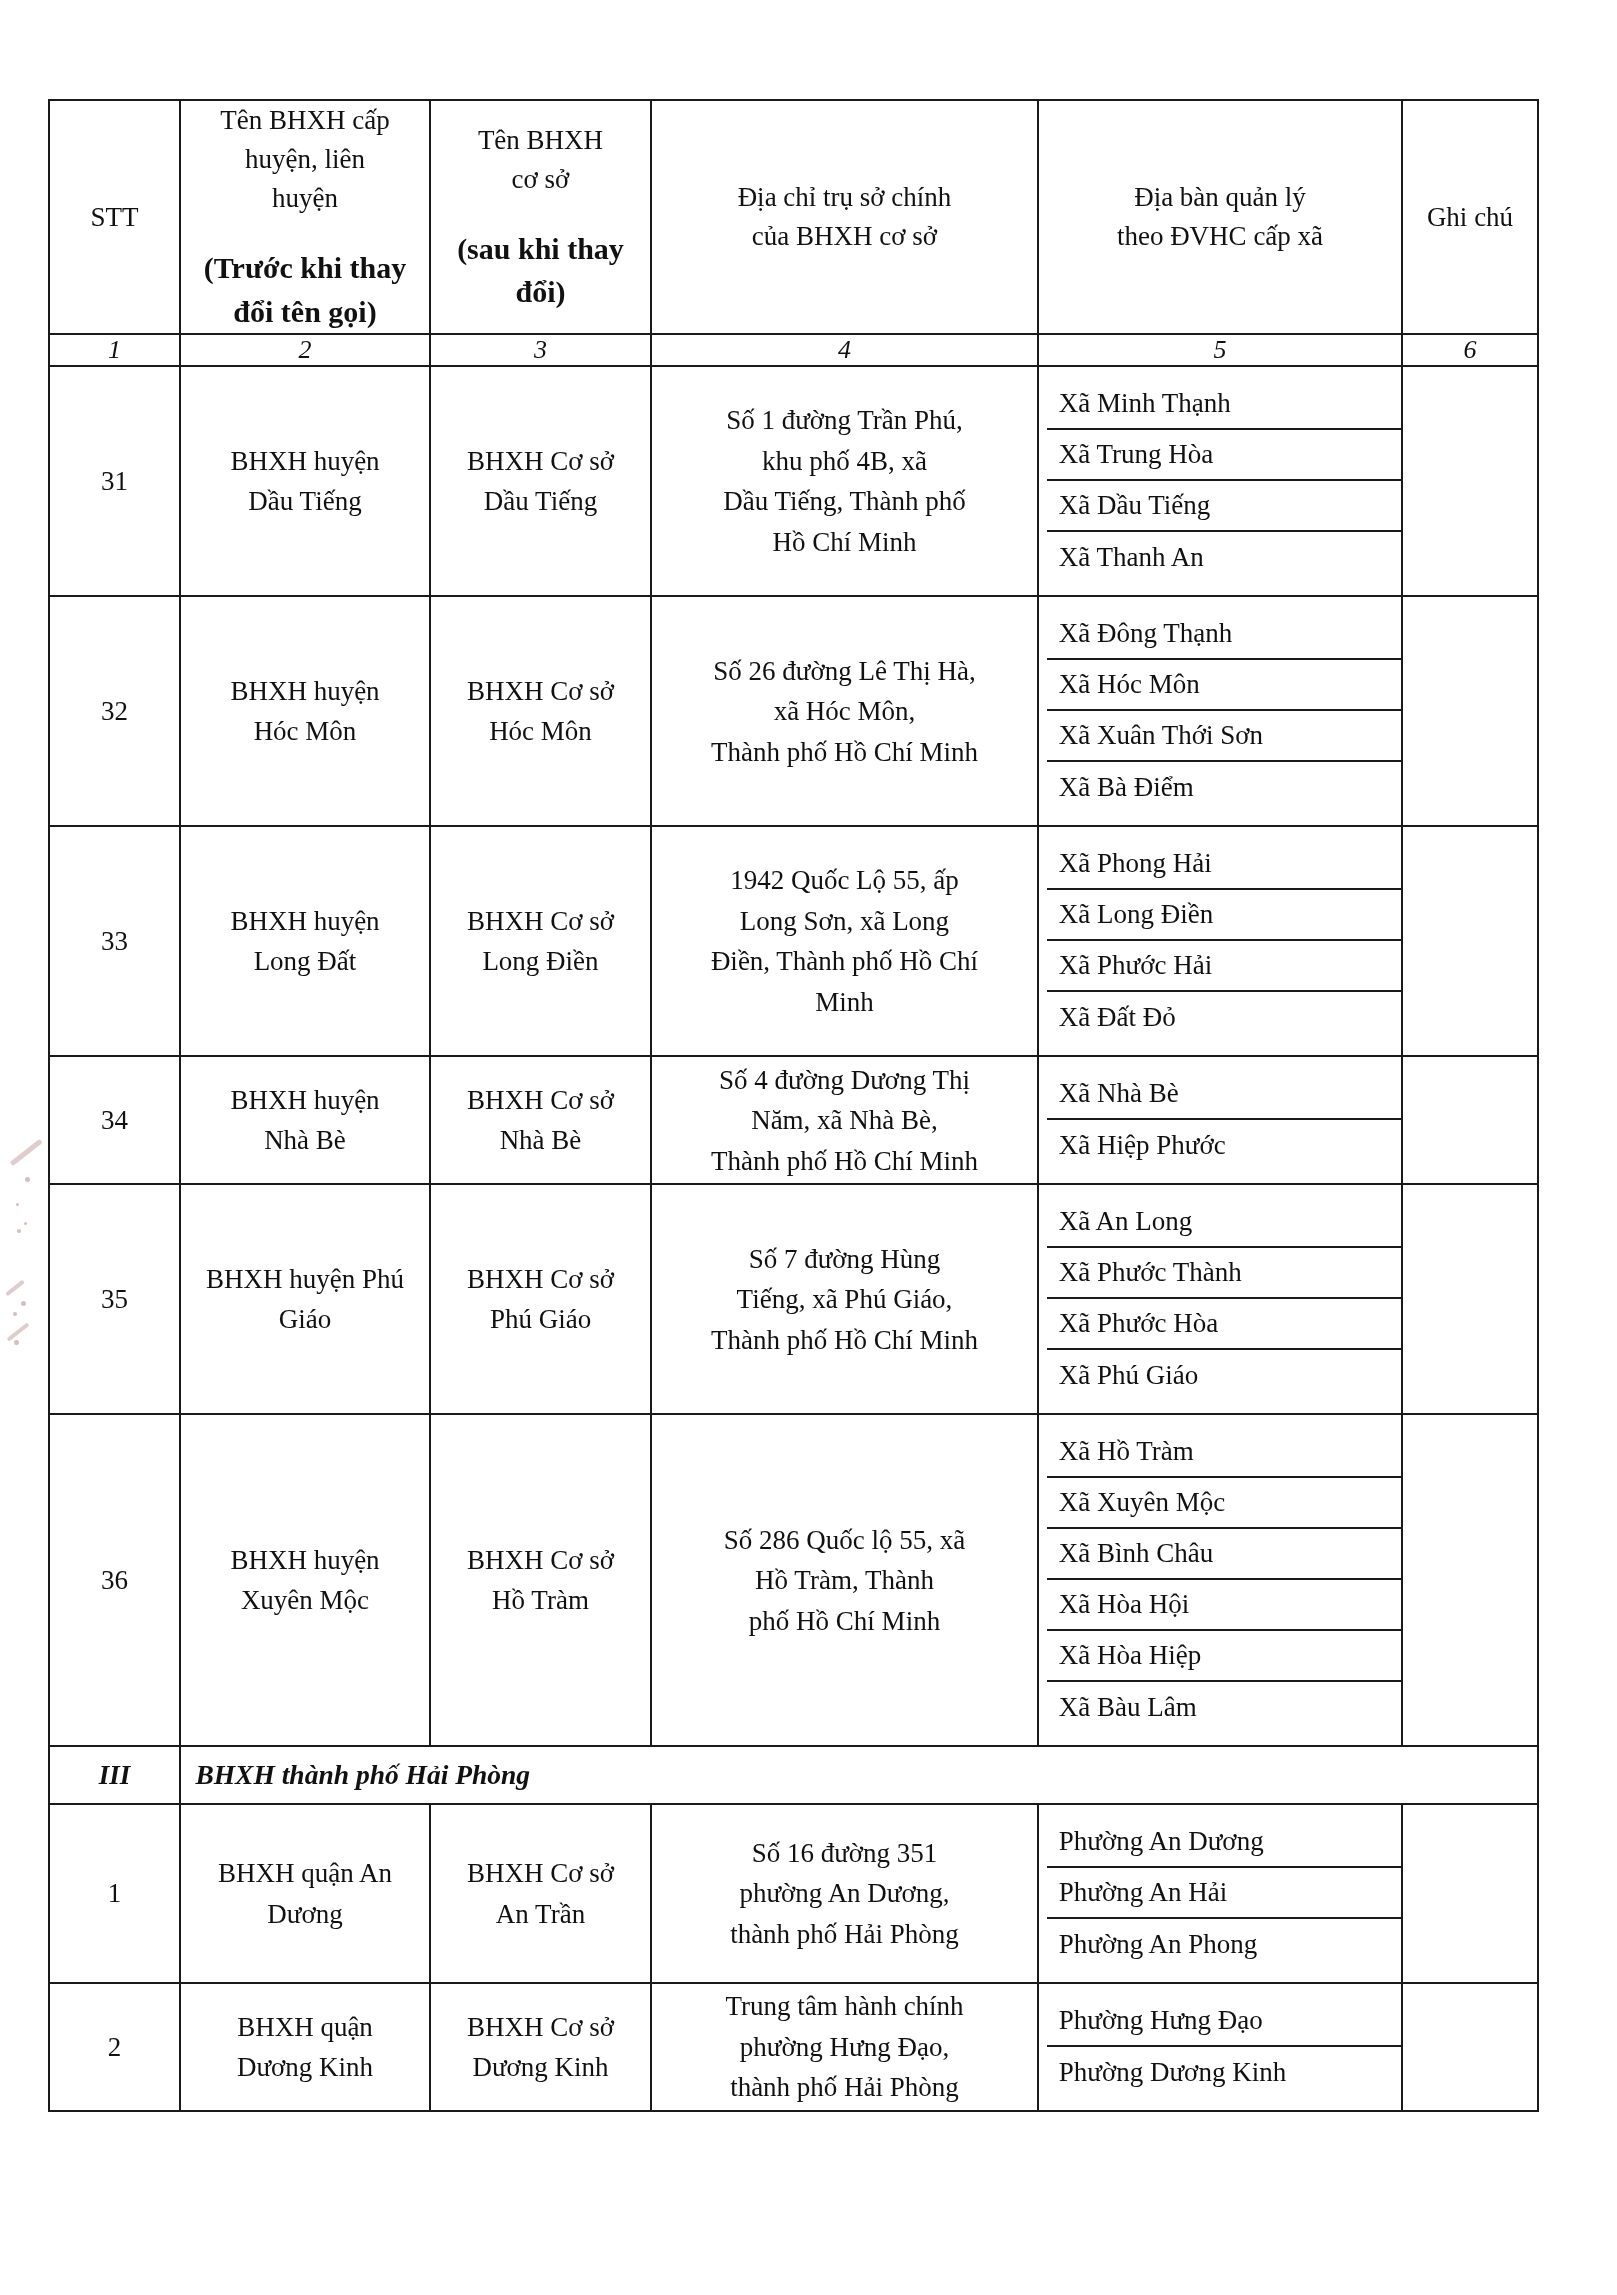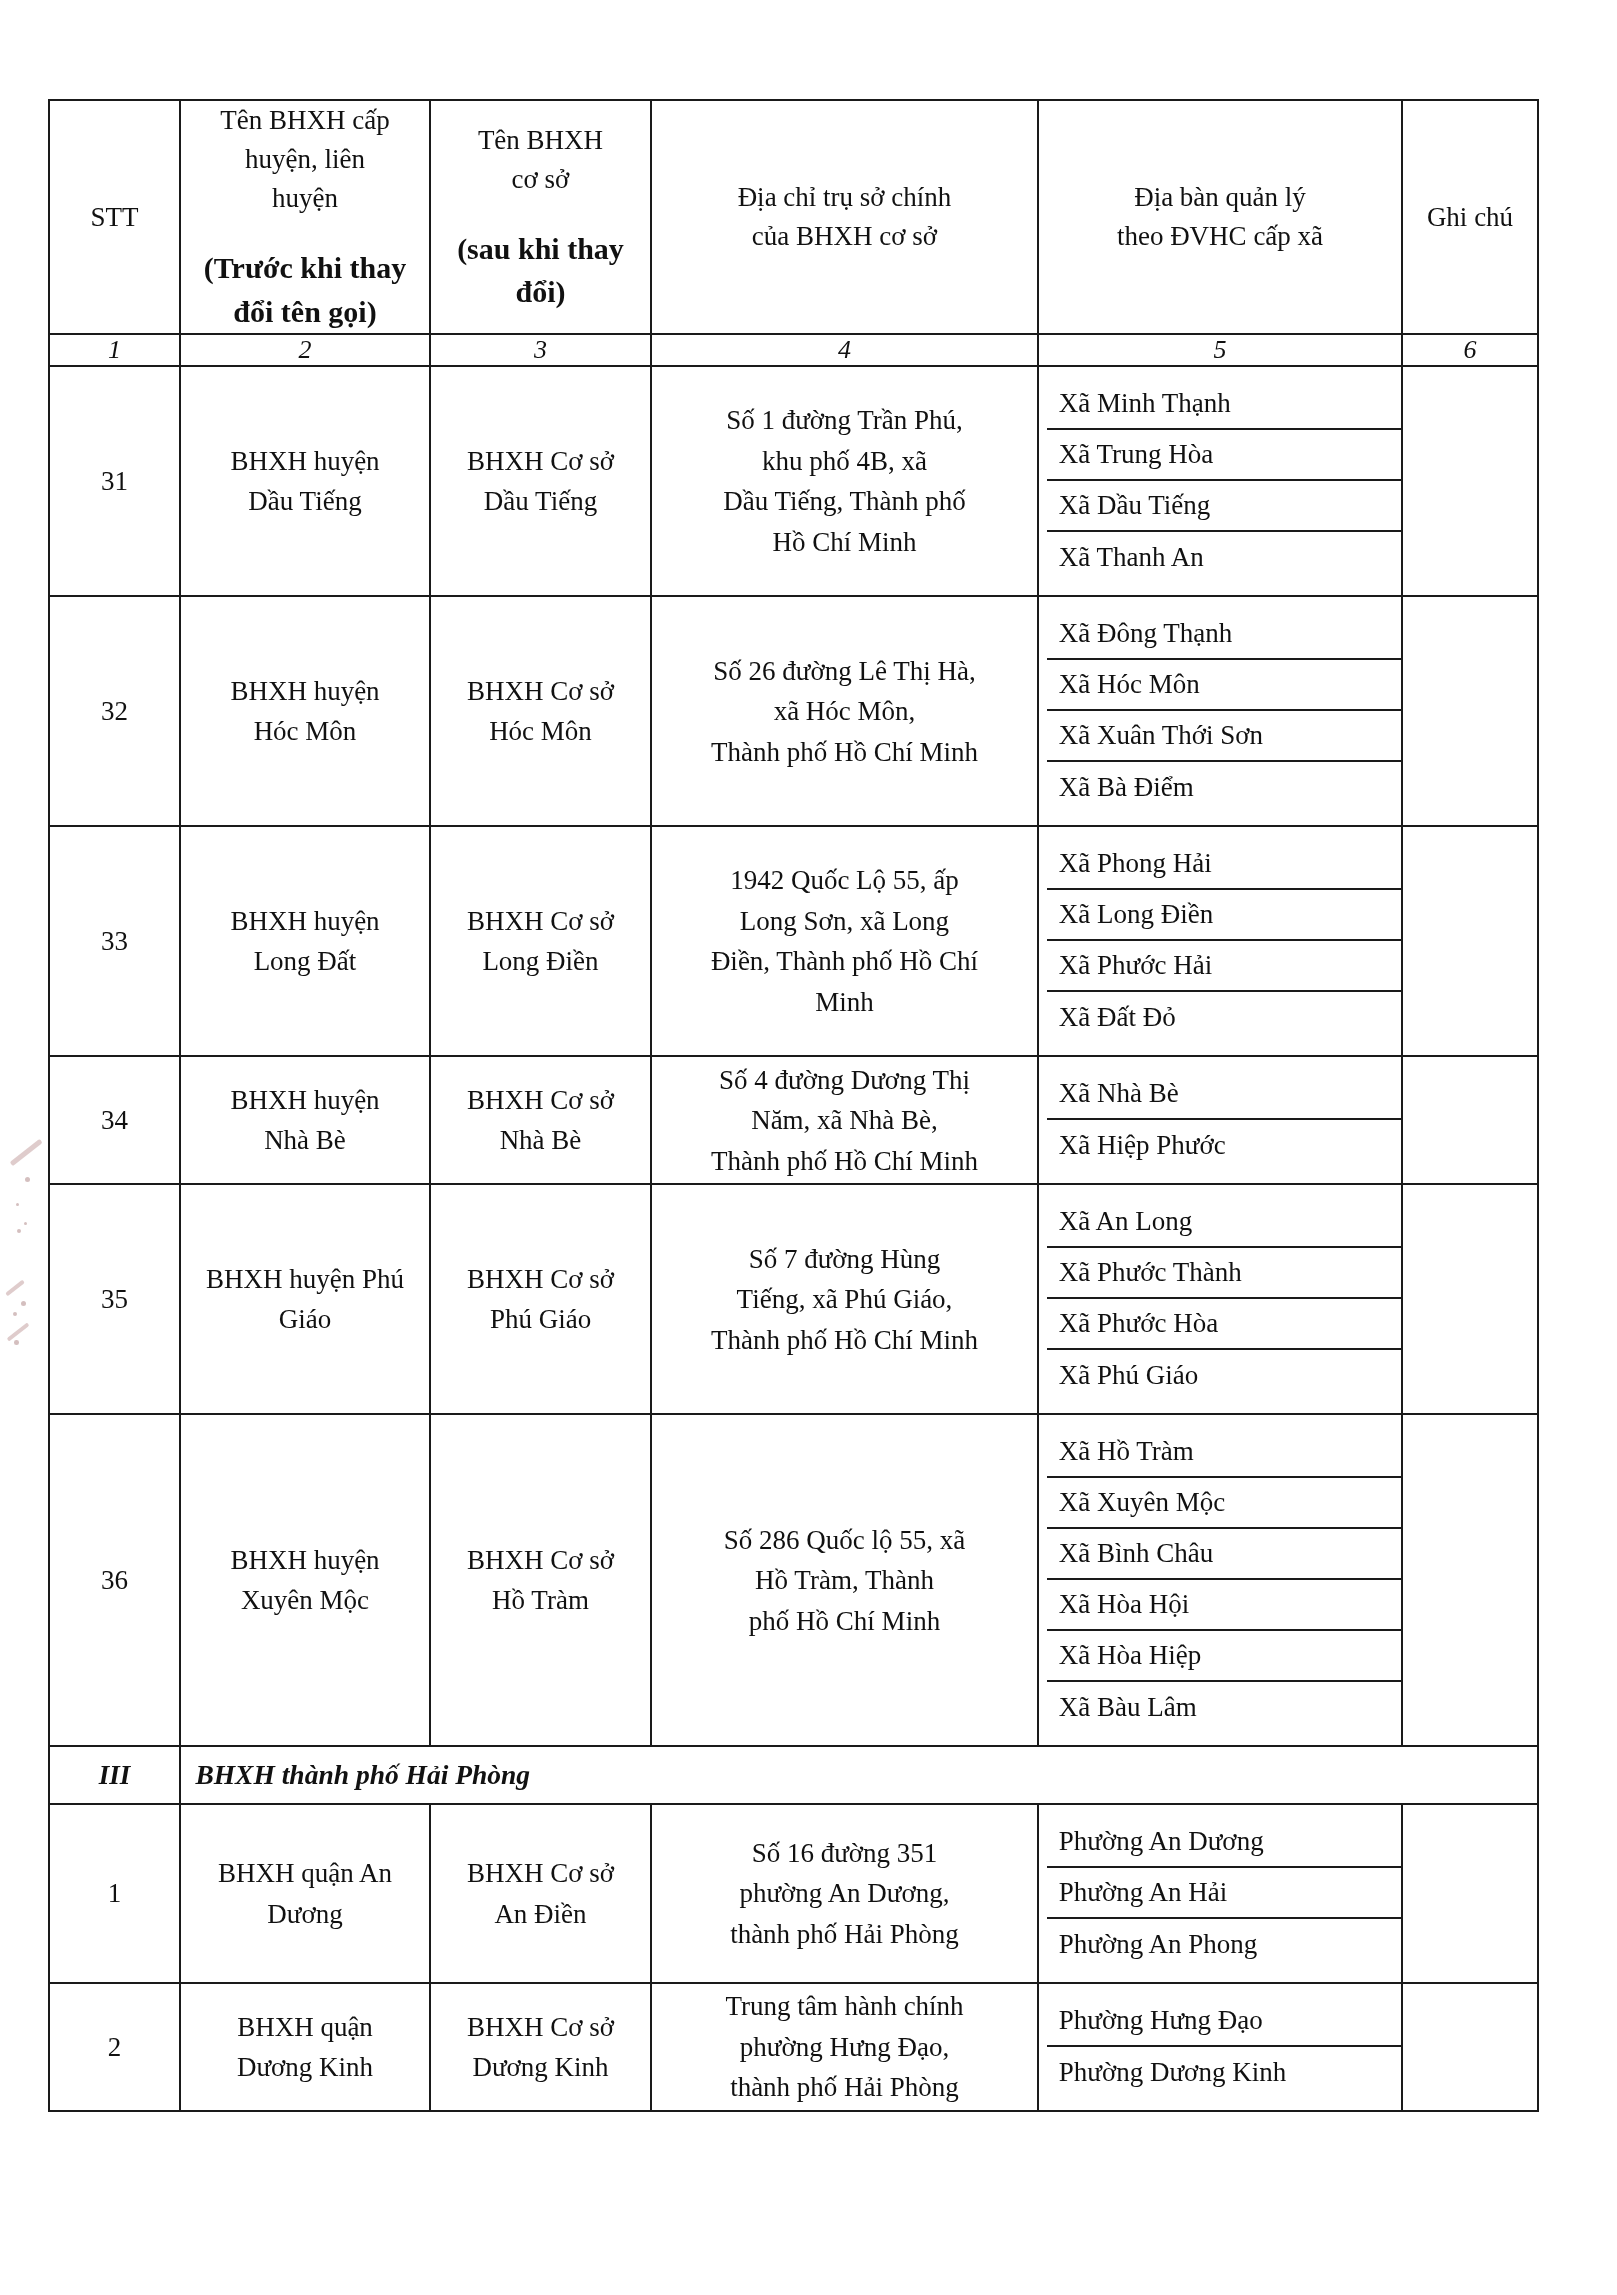--- a/index.html
+++ b/index.html
@@ -357,21 +357,21 @@
           <td class="sec-label" colspan="5">BHXH thành phố Hải Phòng</td>
         </tr>
         <tr style="height: 179px;">
           <td class="cell stt">1</td>
           <td class="cell">
             <span class="ln">BHXH quận An</span>
             <span class="ln">Dương</span>
           </td>
           <td class="cell">
             <span class="ln">BHXH Cơ sở</span>
-            <span class="ln">An Điền</span>
+            <span class="ln">An Trần</span>
           </td>
           <td class="cell">
             <span class="ln">Số 16 đường 351</span>
             <span class="ln">phường An Dương,</span>
             <span class="ln">thành phố Hải Phòng</span>
           </td>
           <td class="area">
             <div class="wards">
               <div class="ward">Phường An Dương</div>
               <div class="ward">Phường An Hải</div>

